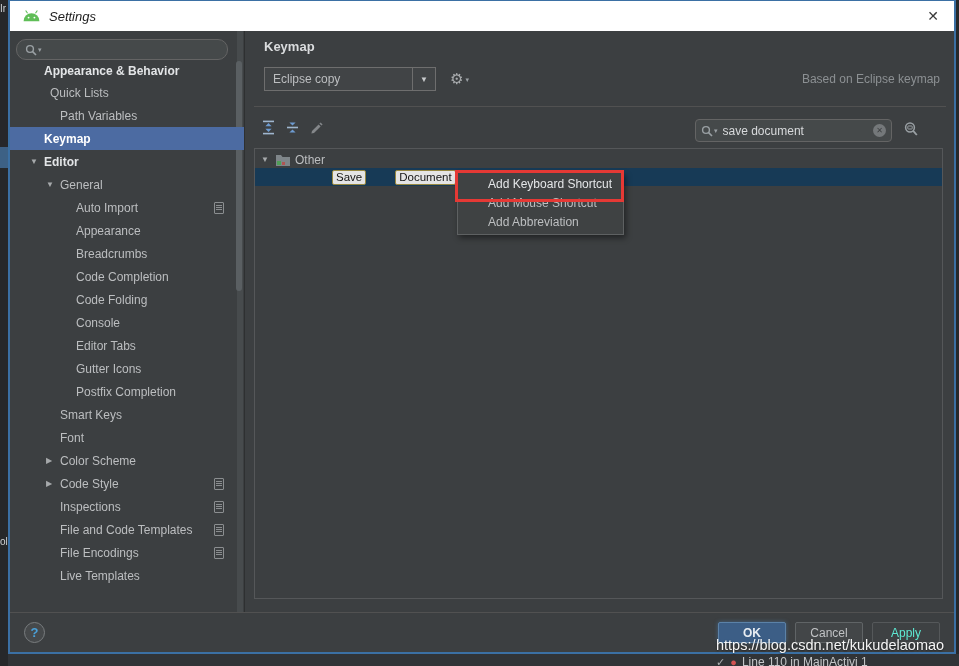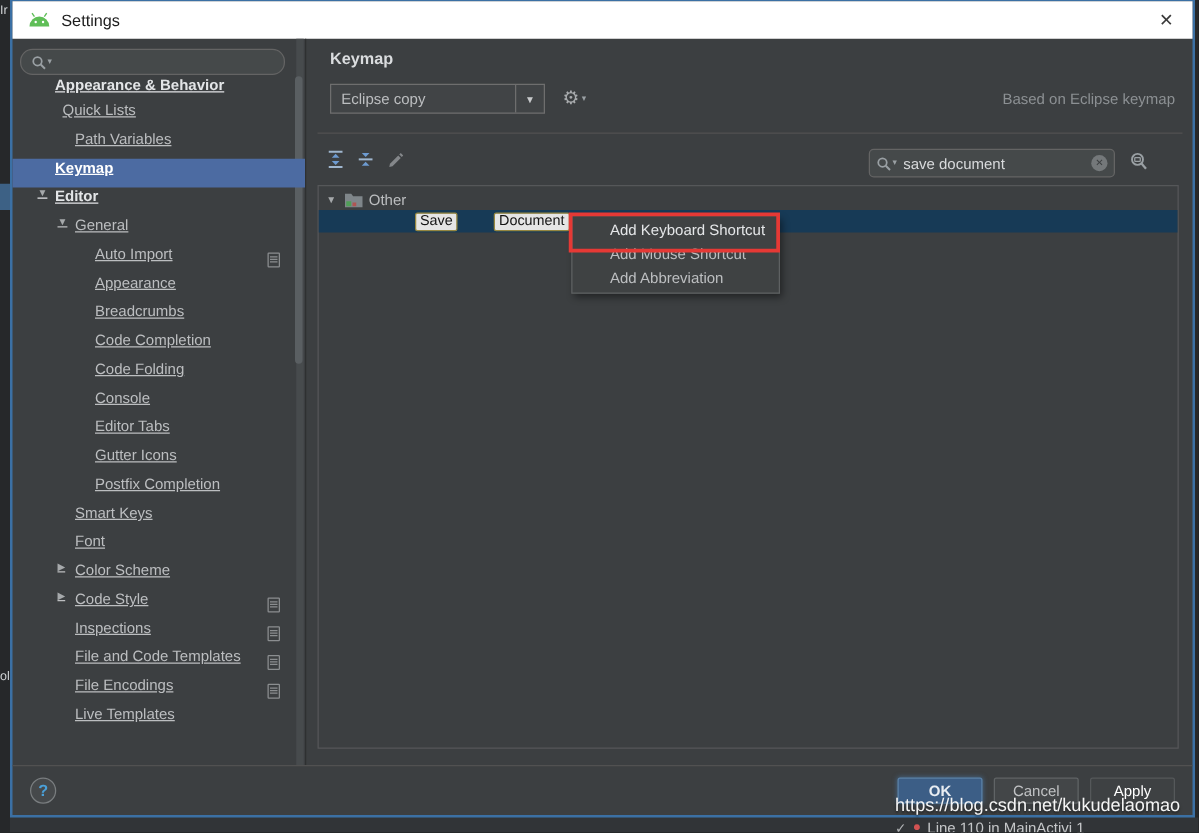--- a/index.html
+++ b/index.html
@@ -16,35 +16,35 @@
   .bg-bottom-inner{position:absolute;left:708px;top:0;height:16px;display:flex;align-items:center;gap:5px;}
   .bg-check{color:#aeb1b3;font-size:11px;}
   .bg-dot{color:#d25252;font-size:11px;}
   .bg-line-text{color:#c4c6c8;font-size:12px;white-space:nowrap;}
 
   
   .dialog{position:absolute;left:8px;top:0;width:948px;height:654px;background:#3c3f41;
           border:2px solid #3b70a4;border-top-width:1px;box-sizing:border-box;}
   .titlebar{position:absolute;left:0;top:0;right:0;height:30px;background:#ffffff;
             display:flex;align-items:center;padding:0 12px;box-sizing:border-box;}
-  .title-text{font-size:13px;color:#1d1d1d;margin-left:8px;}
+  .title-text{font-size:13px;color:#1d1d1d;margin-left:8px;font-style:italic;}
   .close-btn{margin-left:auto;color:#3a3a3a;font-size:14px;width:18px;text-align:center;cursor:default;}
 
   .dlg-body{position:absolute;left:0;top:30px;right:0;bottom:40px;}
 
   
   .sidebar{position:absolute;left:0;top:0;bottom:0;width:235px;border-right:1px solid #2e3031;box-sizing:border-box;}
   .sb-scrolltrack{position:absolute;right:1px;top:0;bottom:0;width:6px;background:#474b4d;}
   .sb-scrollthumb{position:absolute;right:1px;top:30px;width:6px;height:230px;background:#5a5f62;border-radius:3px;}
   .sb-search{position:absolute;left:6px;top:8px;width:212px;height:21px;background:#45494a;
              border:1px solid #646464;border-radius:10px;display:flex;align-items:center;
              padding:0 8px;box-sizing:border-box;gap:1px;}
   .caret{font-size:7px;color:#9aa0a4;line-height:1;}
   .sb-items{position:absolute;left:0;top:30px;right:8px;}
-  .side-row{position:relative;height:23px;display:flex;align-items:flex-start;font-size:12px;color:#bcbec0;box-sizing:border-box;text-decoration:underline;}
+  .side-row{position:relative;height:23px;display:flex;align-items:center;font-size:12px;color:#bcbec0;box-sizing:border-box;}
   .side-row.tight{height:20px;}
   .side-row.bold{font-weight:bold;color:#e3e5e7;}
   .side-row.selected{background:#4c6ba2;color:#ffffff;margin-right:-8px;padding-right:8px;}
   .tree-arrow{display:inline-block;width:14px;font-size:8px;color:#a6a9ab;flex:none;text-align:left;}
   .side-row.selected .tree-arrow{color:#dfe5ef;}
   .badge{position:absolute;right:12px;top:50%;transform:translateY(-50%);width:8px;height:10px;
          border:1px solid #8b8e90;border-radius:1px;}
   .badge::after{content:"";position:absolute;left:1px;top:2px;right:1px;height:1px;background:#8b8e90;
          box-shadow:0 2px 0 #8b8e90,0 4px 0 #8b8e90;}
 
@@ -97,21 +97,21 @@
           display:flex;align-items:center;box-sizing:border-box;padding:0 14px;}
   .help-btn{width:21px;height:21px;border-radius:50%;background:#46494b;border:1px solid #797d7f;
             color:#4aa0d8;font-weight:bold;font-size:13px;display:flex;align-items:center;
             justify-content:center;box-sizing:border-box;}
   .btn-group{margin-left:auto;display:flex;gap:9px;}
   .btn{width:68px;height:21px;font-size:12px;display:flex;align-items:center;justify-content:center;
        box-sizing:border-box;border-radius:2px;}
   .btn-ok{background:#3c5e86;border:1px solid #5b82a8;color:#e8edf2;font-weight:bold;
           box-shadow:0 0 4px rgba(80,140,200,.5);}
   .btn-cancel{background:#434648;border:1px solid #606466;color:#c0c2c4;}
-  .btn-apply{background:#3e4143;border:1px solid #55585a;color:#ffffff;}
+  .btn-apply{background:#3e4143;border:1px solid #55585a;color:#5eead4;}
 
   
   .watermark{position:absolute;left:716px;top:637px;z-index:50;color:rgba(255,255,255,.95);
              font-size:14.5px;white-space:nowrap;text-shadow:0 1px 2px rgba(0,0,0,.5);}
 </style>
 </head>
 <body>
 
 <div class="screen">
 

